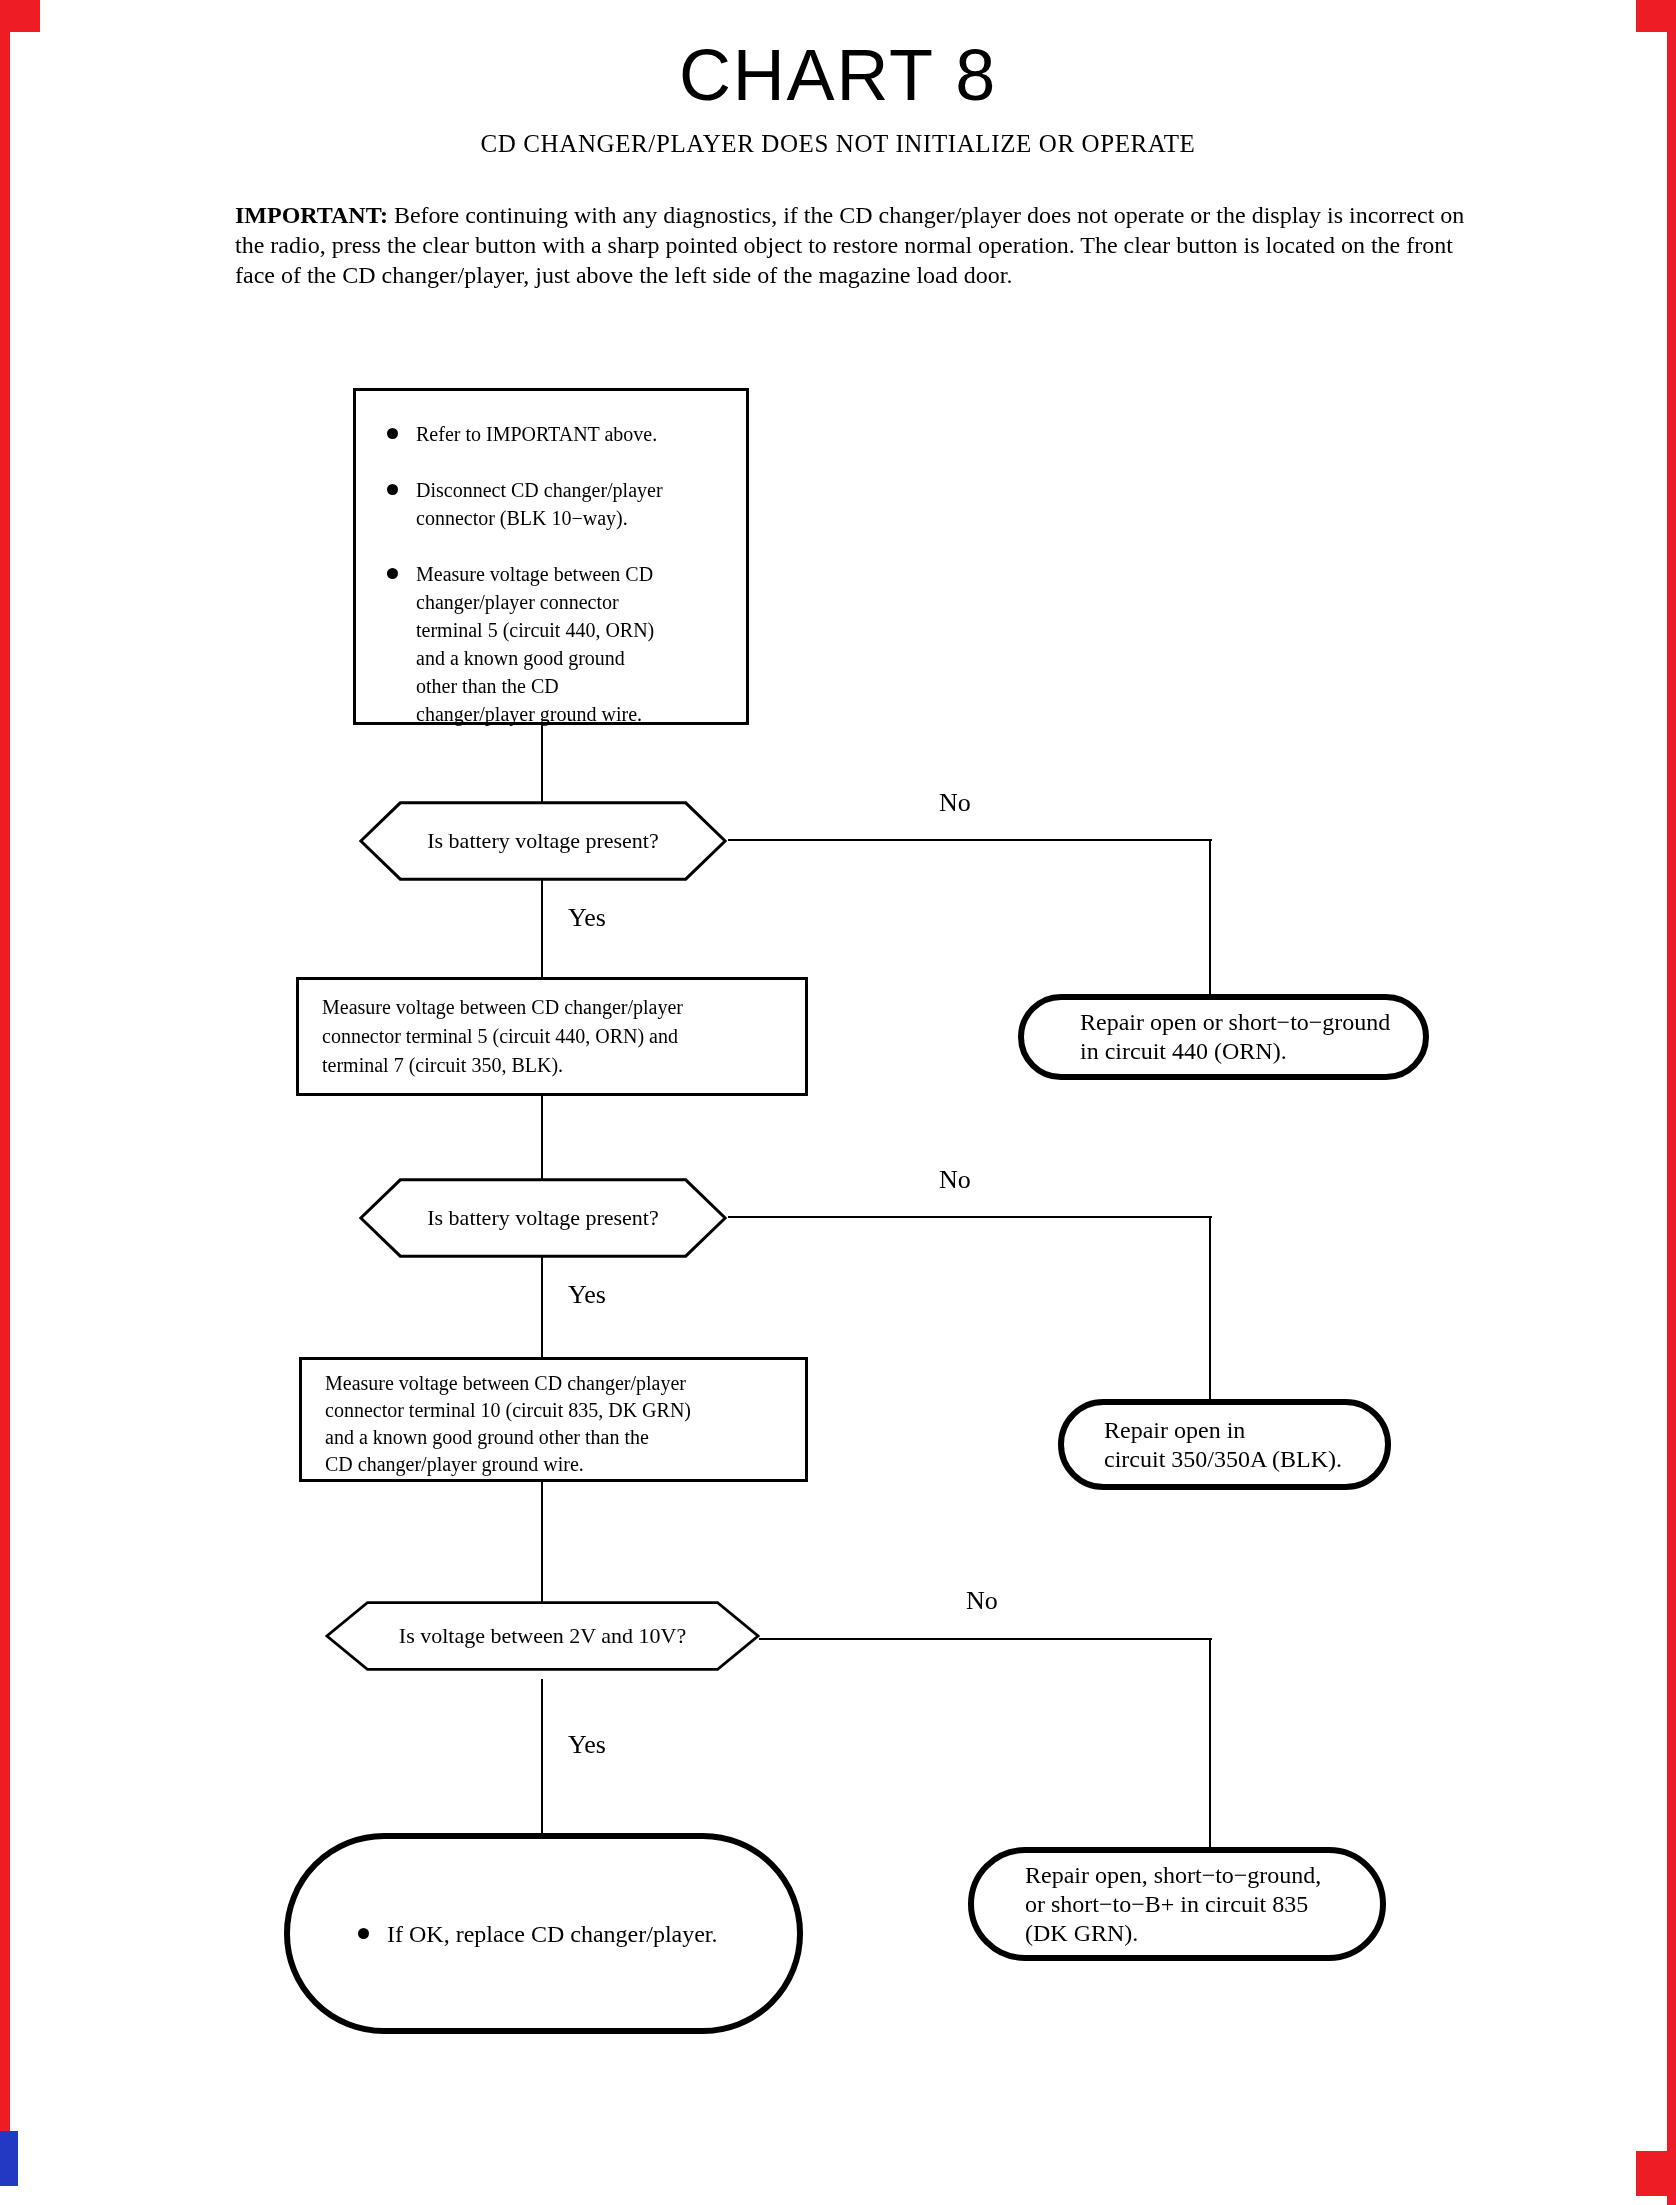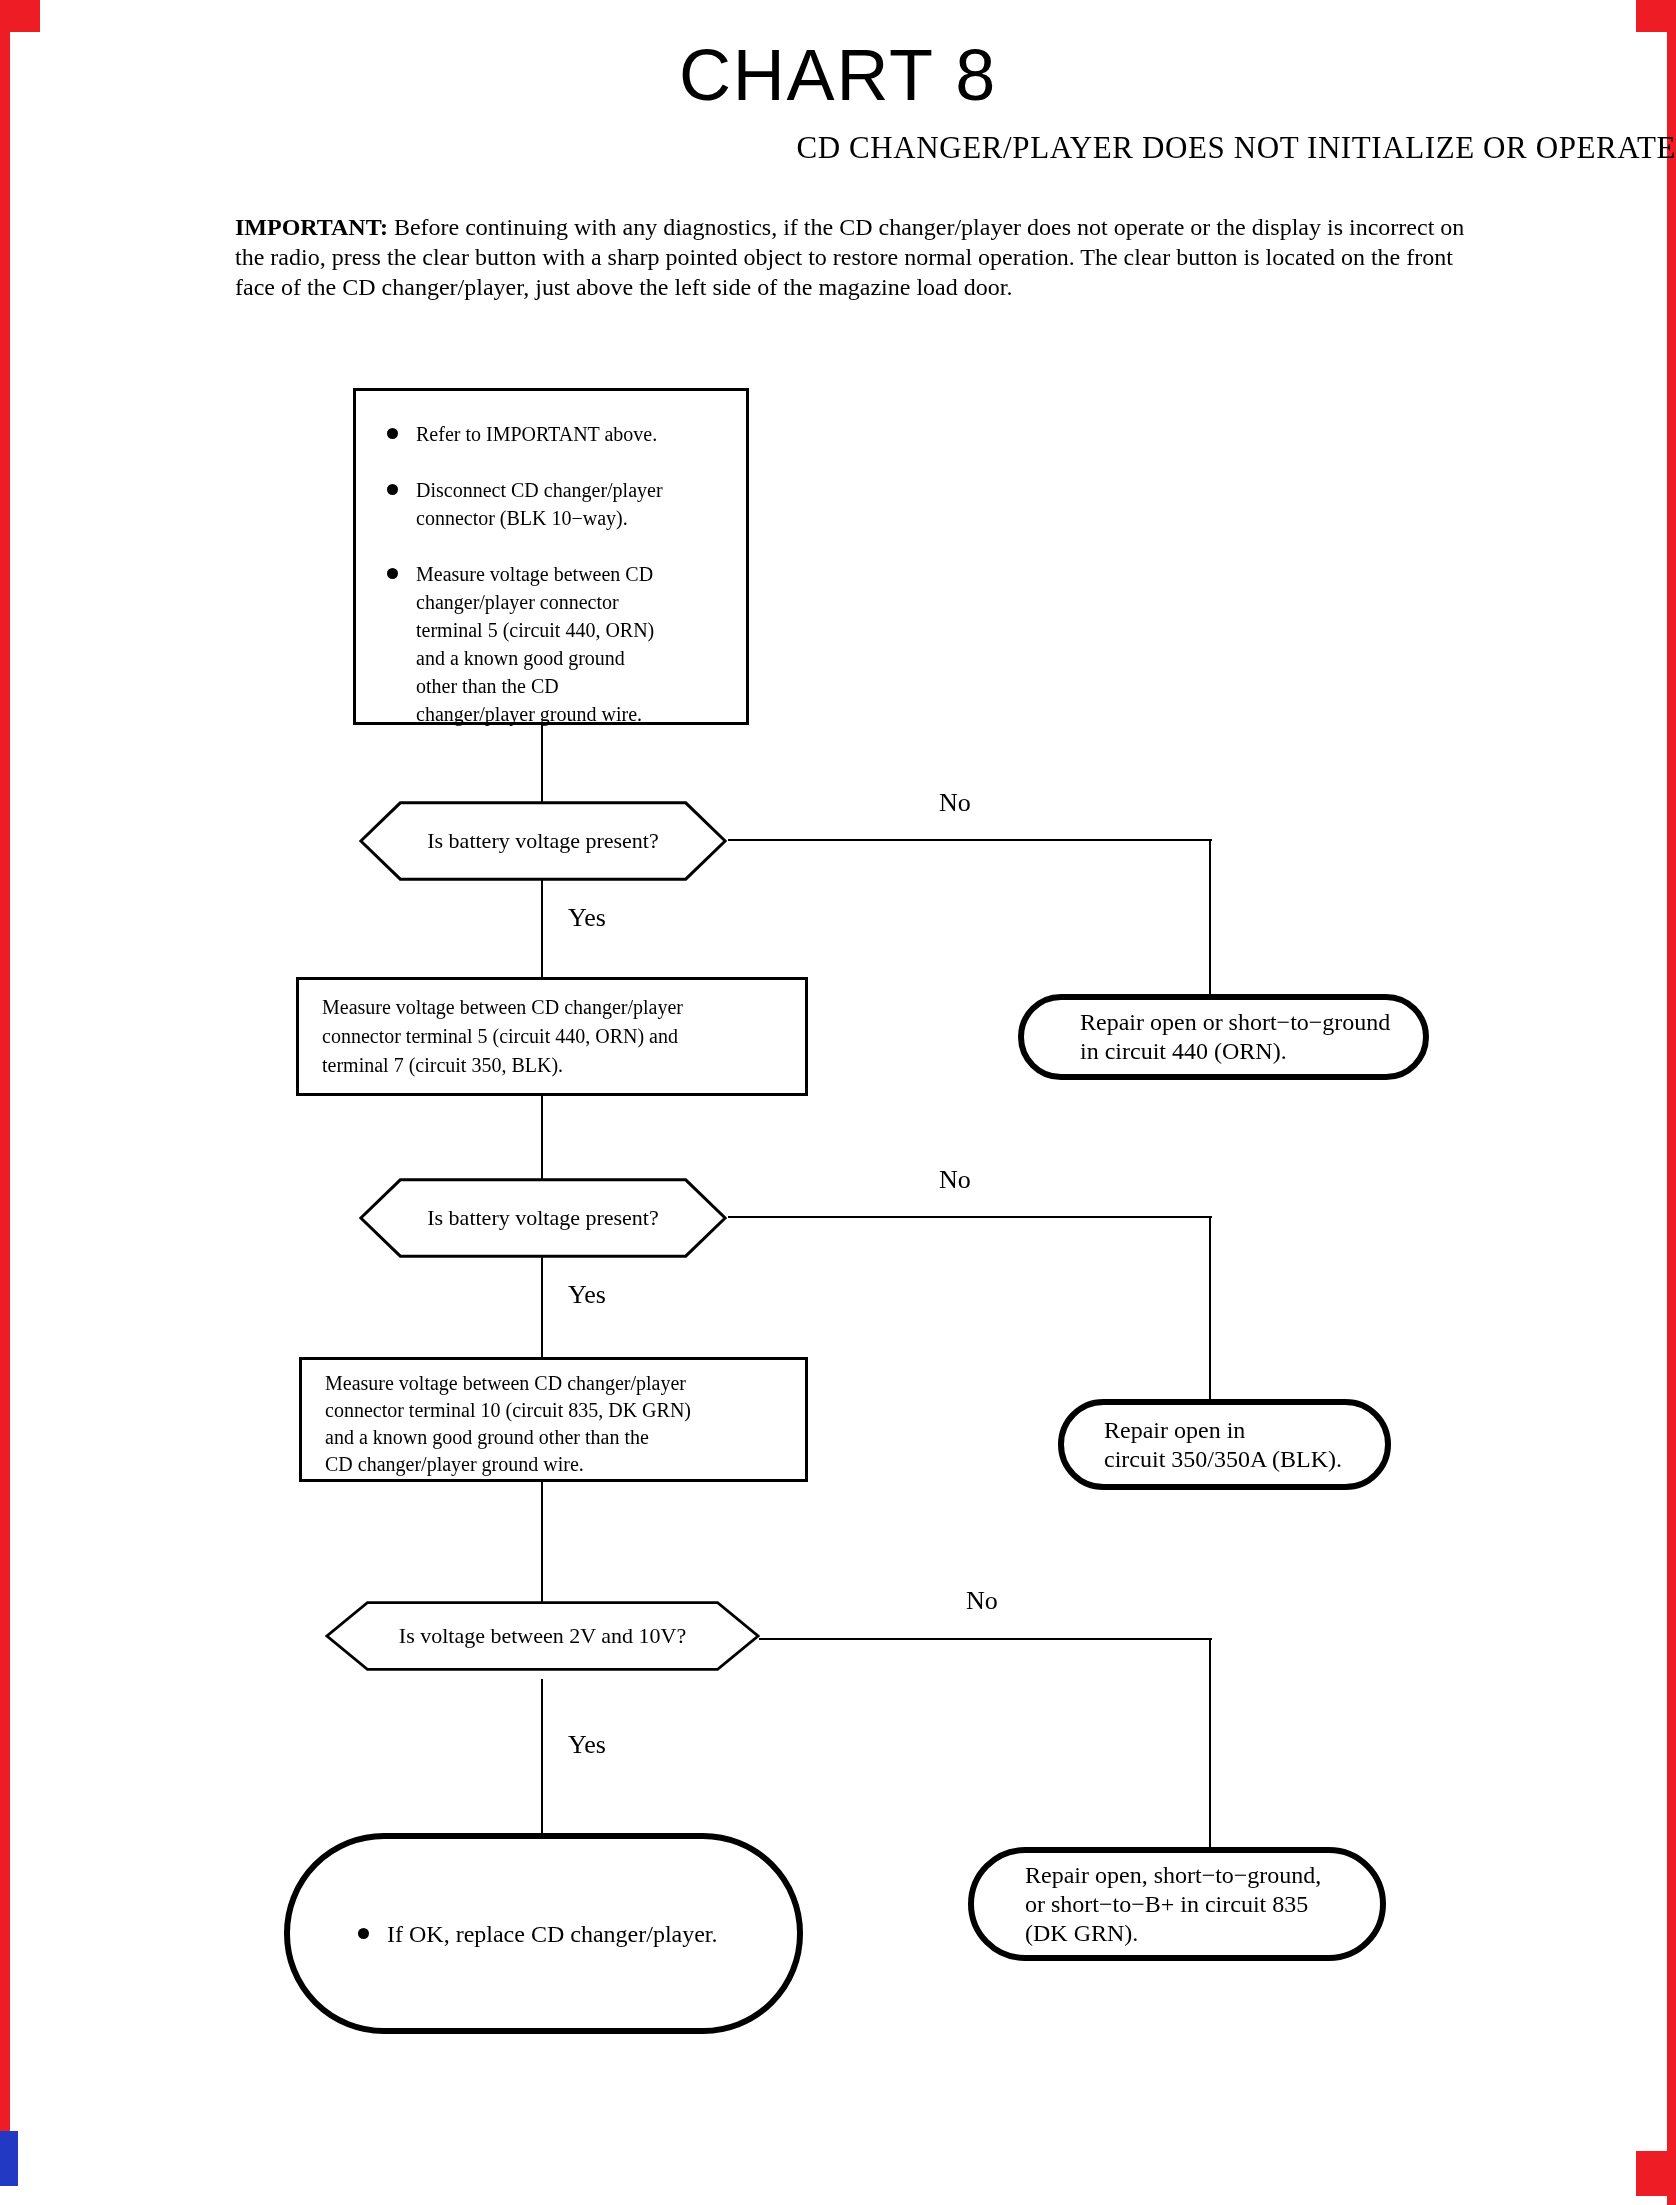--- a/index.html
+++ b/index.html
@@ -6,25 +6,25 @@
   #page{
     position:relative;width:1676px;height:2205px;background:#ffffff;
     font-family:"Liberation Serif",serif;color:#000;overflow:hidden;
   }
   
   .title{
     position:absolute;left:0;top:34px;width:100%;text-align:center;
     font-family:"Liberation Sans",sans-serif;font-size:72px;letter-spacing:1.8px;
   }
   .subtitle{
-    position:absolute;left:0;top:130px;width:100%;text-align:right;
-    font-size:31px;letter-spacing:0.6px;
+    position:absolute;left:0;top:130px;width:100%;text-align:center;
+    font-size:25px;letter-spacing:0.6px;
   }
   .important{
-    position:absolute;left:235px;top:212px;width:1246px;
+    position:absolute;left:235px;top:200px;width:1246px;
     font-size:24px;line-height:30px;
   }
   .important b{font-weight:700;}
   
   .box{position:absolute;border:3.6px solid #000;background:#fff;box-sizing:border-box;font-size:20px;margin-left:8px;}
   .stadium{position:absolute;border:6px solid #000;background:#fff;box-sizing:border-box;
            display:flex;flex-direction:column;justify-content:center;font-size:24px;line-height:29px;}
   .line{position:absolute;background:#000;}
   .hex{position:absolute;}
   .hex svg{position:absolute;left:0;top:0;width:100%;height:100%;}

